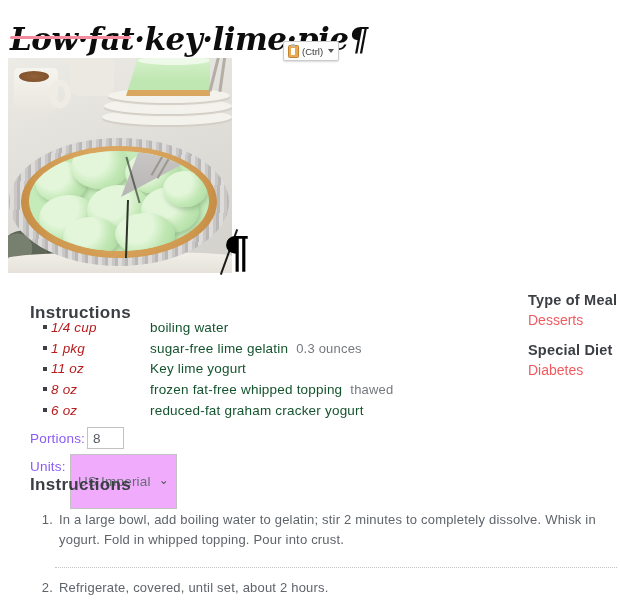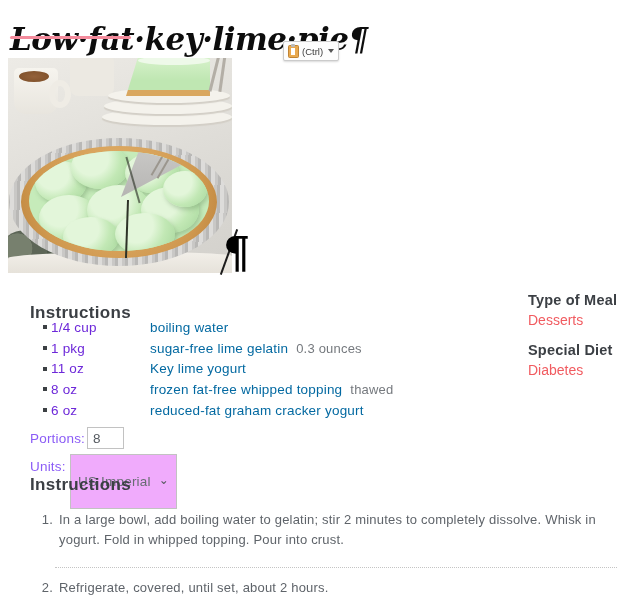--- a/index.html
+++ b/index.html
@@ -117,22 +117,22 @@
   }
   
   .sect-heading {
     position:absolute; left:30px;
     font-size:17px; font-weight:bold; color:#3b3f44; letter-spacing:.3px;
   }
   .ing-heading { top:289px; }
   .ing-list { position:absolute; left:34px; top:317px; width:450px; }
   .ing-row { display:flex; align-items:center; height:20.7px; font-size:13.5px; letter-spacing:.2px; }
   .bullet { width:4px; height:4px; background:#3c4044; margin-left:9px; margin-right:4px; flex:0 0 auto; }
-  .qty { width:99px; color:#6d28d9; flex:0 0 auto; }
-  .ing-link { color:#0369a1; cursor:pointer; }
+  .qty { width:99px; color:#b91c1c; flex:0 0 auto;font-style:italic; }
+  .ing-link { color:#14532d; cursor:pointer; }
   .note { color:#75797e; margin-left:8px; font-size:13px; }
   
   .meta-col { position:absolute; left:528px; top:292px; width:102px; }
   .meta-heading { font-size:14.5px; font-weight:bold; color:#3b3f44; letter-spacing:.2px; }
   .meta-link { font-size:14px; color:#f15b60; margin-top:4px; cursor:pointer; }
   .meta-group2 { margin-top:14px; }
   
   .ctl-label { position:absolute; left:30px; font-size:13.5px; color:#8b5cf6; letter-spacing:.2px; }
   .portions-label { top:431px; }
   .units-label { top:459px; }

